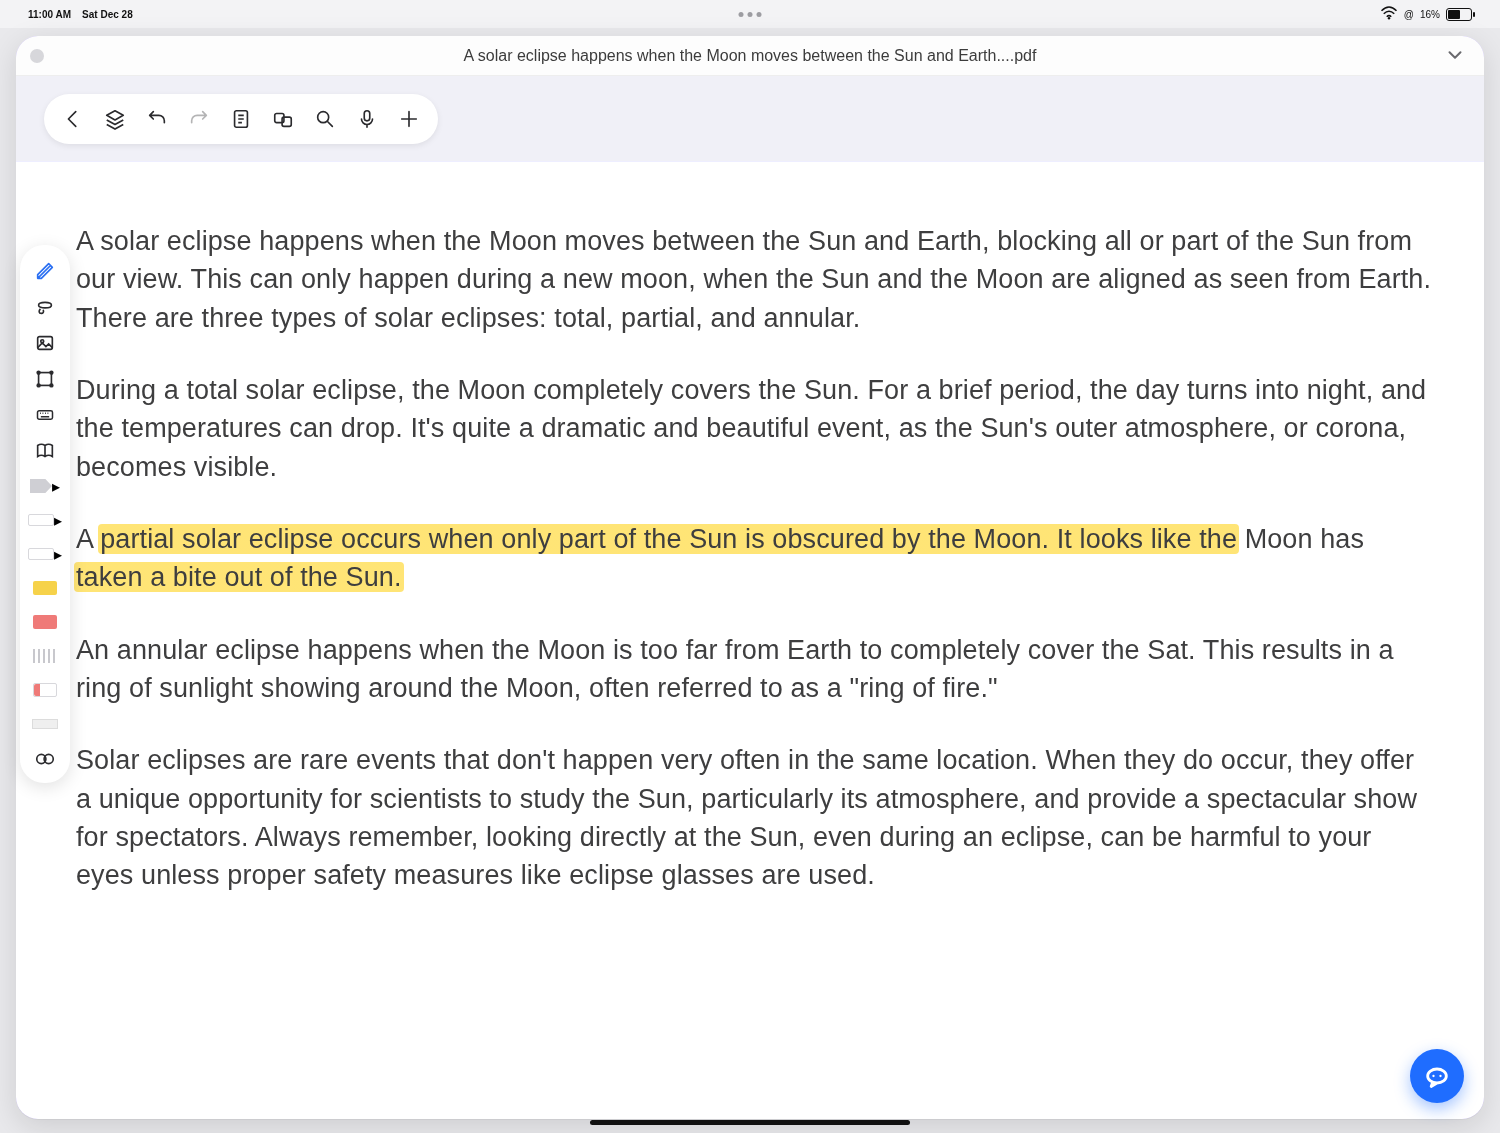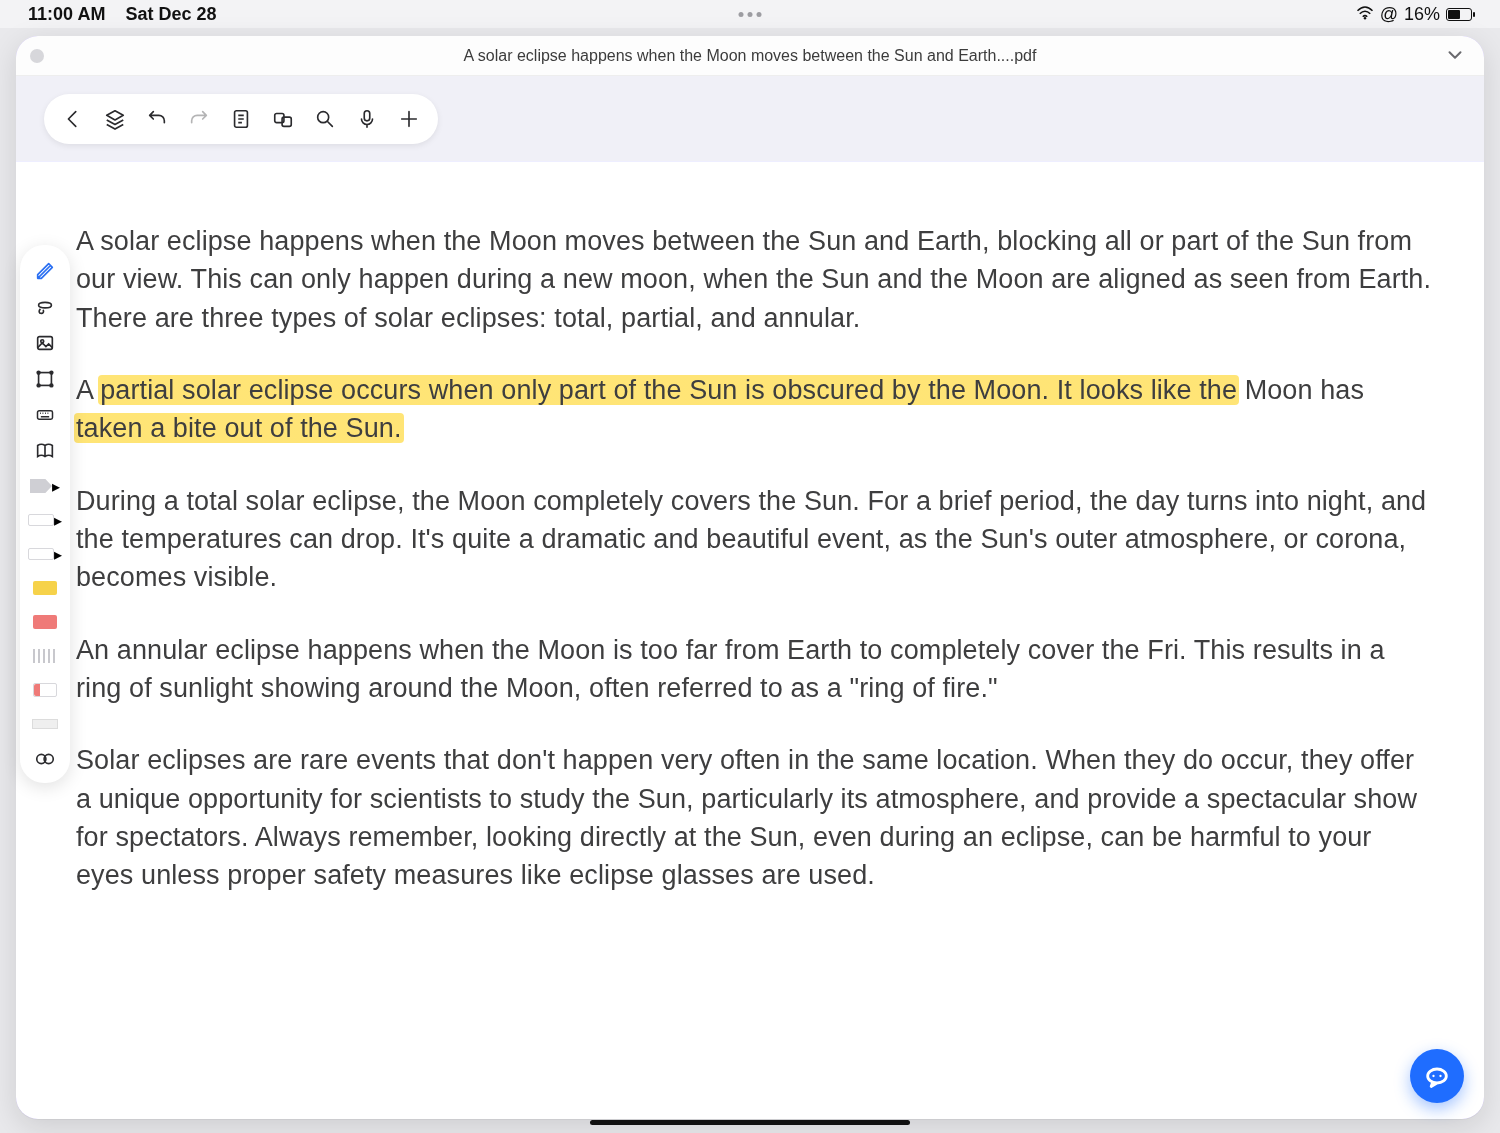--- a/index.html
+++ b/index.html
@@ -14,21 +14,21 @@
   }
 
   
   .status-bar {
     height: 28px;
     background: #f3f3f5;
     display: flex;
     justify-content: space-between;
     align-items: center;
     padding: 0 28px;
-    font-size: 18px;
+    font-size: 10px;
     font-weight: 600;
     color: #111;
   }
   .status-bar .center { position:absolute; left:50%; transform:translateX(-50%); display:flex; gap:4px; }
   .status-bar .center .dot { width:5px; height:5px; border-radius:50%; background:#9d9da2; }
   .status-right { display:flex; align-items:center; gap:6px; font-weight:500; }
   .wifi, .orient { display:inline-block; }
   .battery {
     width:26px; height:13px; border:1.5px solid #111; border-radius:3px; position:relative;
   }
@@ -261,25 +261,25 @@
         <svg viewBox="0 0 24 24" width="22" height="22">
             <path d="M12 4v16 M4 12h16" stroke-linecap="round"></path>
           </svg>
       </span>
     </div>
   </div>
 
   <div class="doc-scroll">
     <div class="doc-page">
       <p>A solar eclipse happens when the Moon moves between the Sun and Earth, blocking all or part of the Sun from our view. This can only happen during a new moon, when the Sun and the Moon are aligned as seen from Earth. There are three types of solar eclipses: total, partial, and annular.</p>
+      <p>During a total solar eclipse, the Moon completely covers the Sun. For a brief period, the day turns into night, and the temperatures can drop. It's quite a dramatic and beautiful event, as the Sun's outer atmosphere, or corona, becomes visible.</p>
       <p>
         <span>A </span><span class="hl">partial solar eclipse occurs when only part of the Sun is obscured by the Moon. It looks like the</span><span> Moon has </span><span class="hl">taken a bite out of the Sun.</span>
       </p>
-      <p>During a total solar eclipse, the Moon completely covers the Sun. For a brief period, the day turns into night, and the temperatures can drop. It's quite a dramatic and beautiful event, as the Sun's outer atmosphere, or corona, becomes visible.</p>
-      <p>An annular eclipse happens when the Moon is too far from Earth to completely cover the Fri. This results in a ring of sunlight showing around the Moon, often referred to as a "ring of fire."</p>
+      <p>An annular eclipse happens when the Moon is too far from Earth to completely cover the Sat. This results in a ring of sunlight showing around the Moon, often referred to as a "ring of fire."</p>
       <p>Solar eclipses are rare events that don't happen very often in the same location. When they do occur, they offer a unique opportunity for scientists to study the Sun, particularly its atmosphere, and provide a spectacular show for spectators. Always remember, looking directly at the Sun, even during an eclipse, can be harmful to your eyes unless proper safety measures like eclipse glasses are used.</p>
     </div>
   </div>
 
 </div>
 
 <div class="tool-dock">
   <span class="dock-btn sel">
     <svg viewBox="0 0 24 24" width="22" height="22">
         <path d="M4 20 18 6l-0 0 M16 4l4 4L8 20H4v-4L16 4Z" stroke-linejoin="round"></path>

